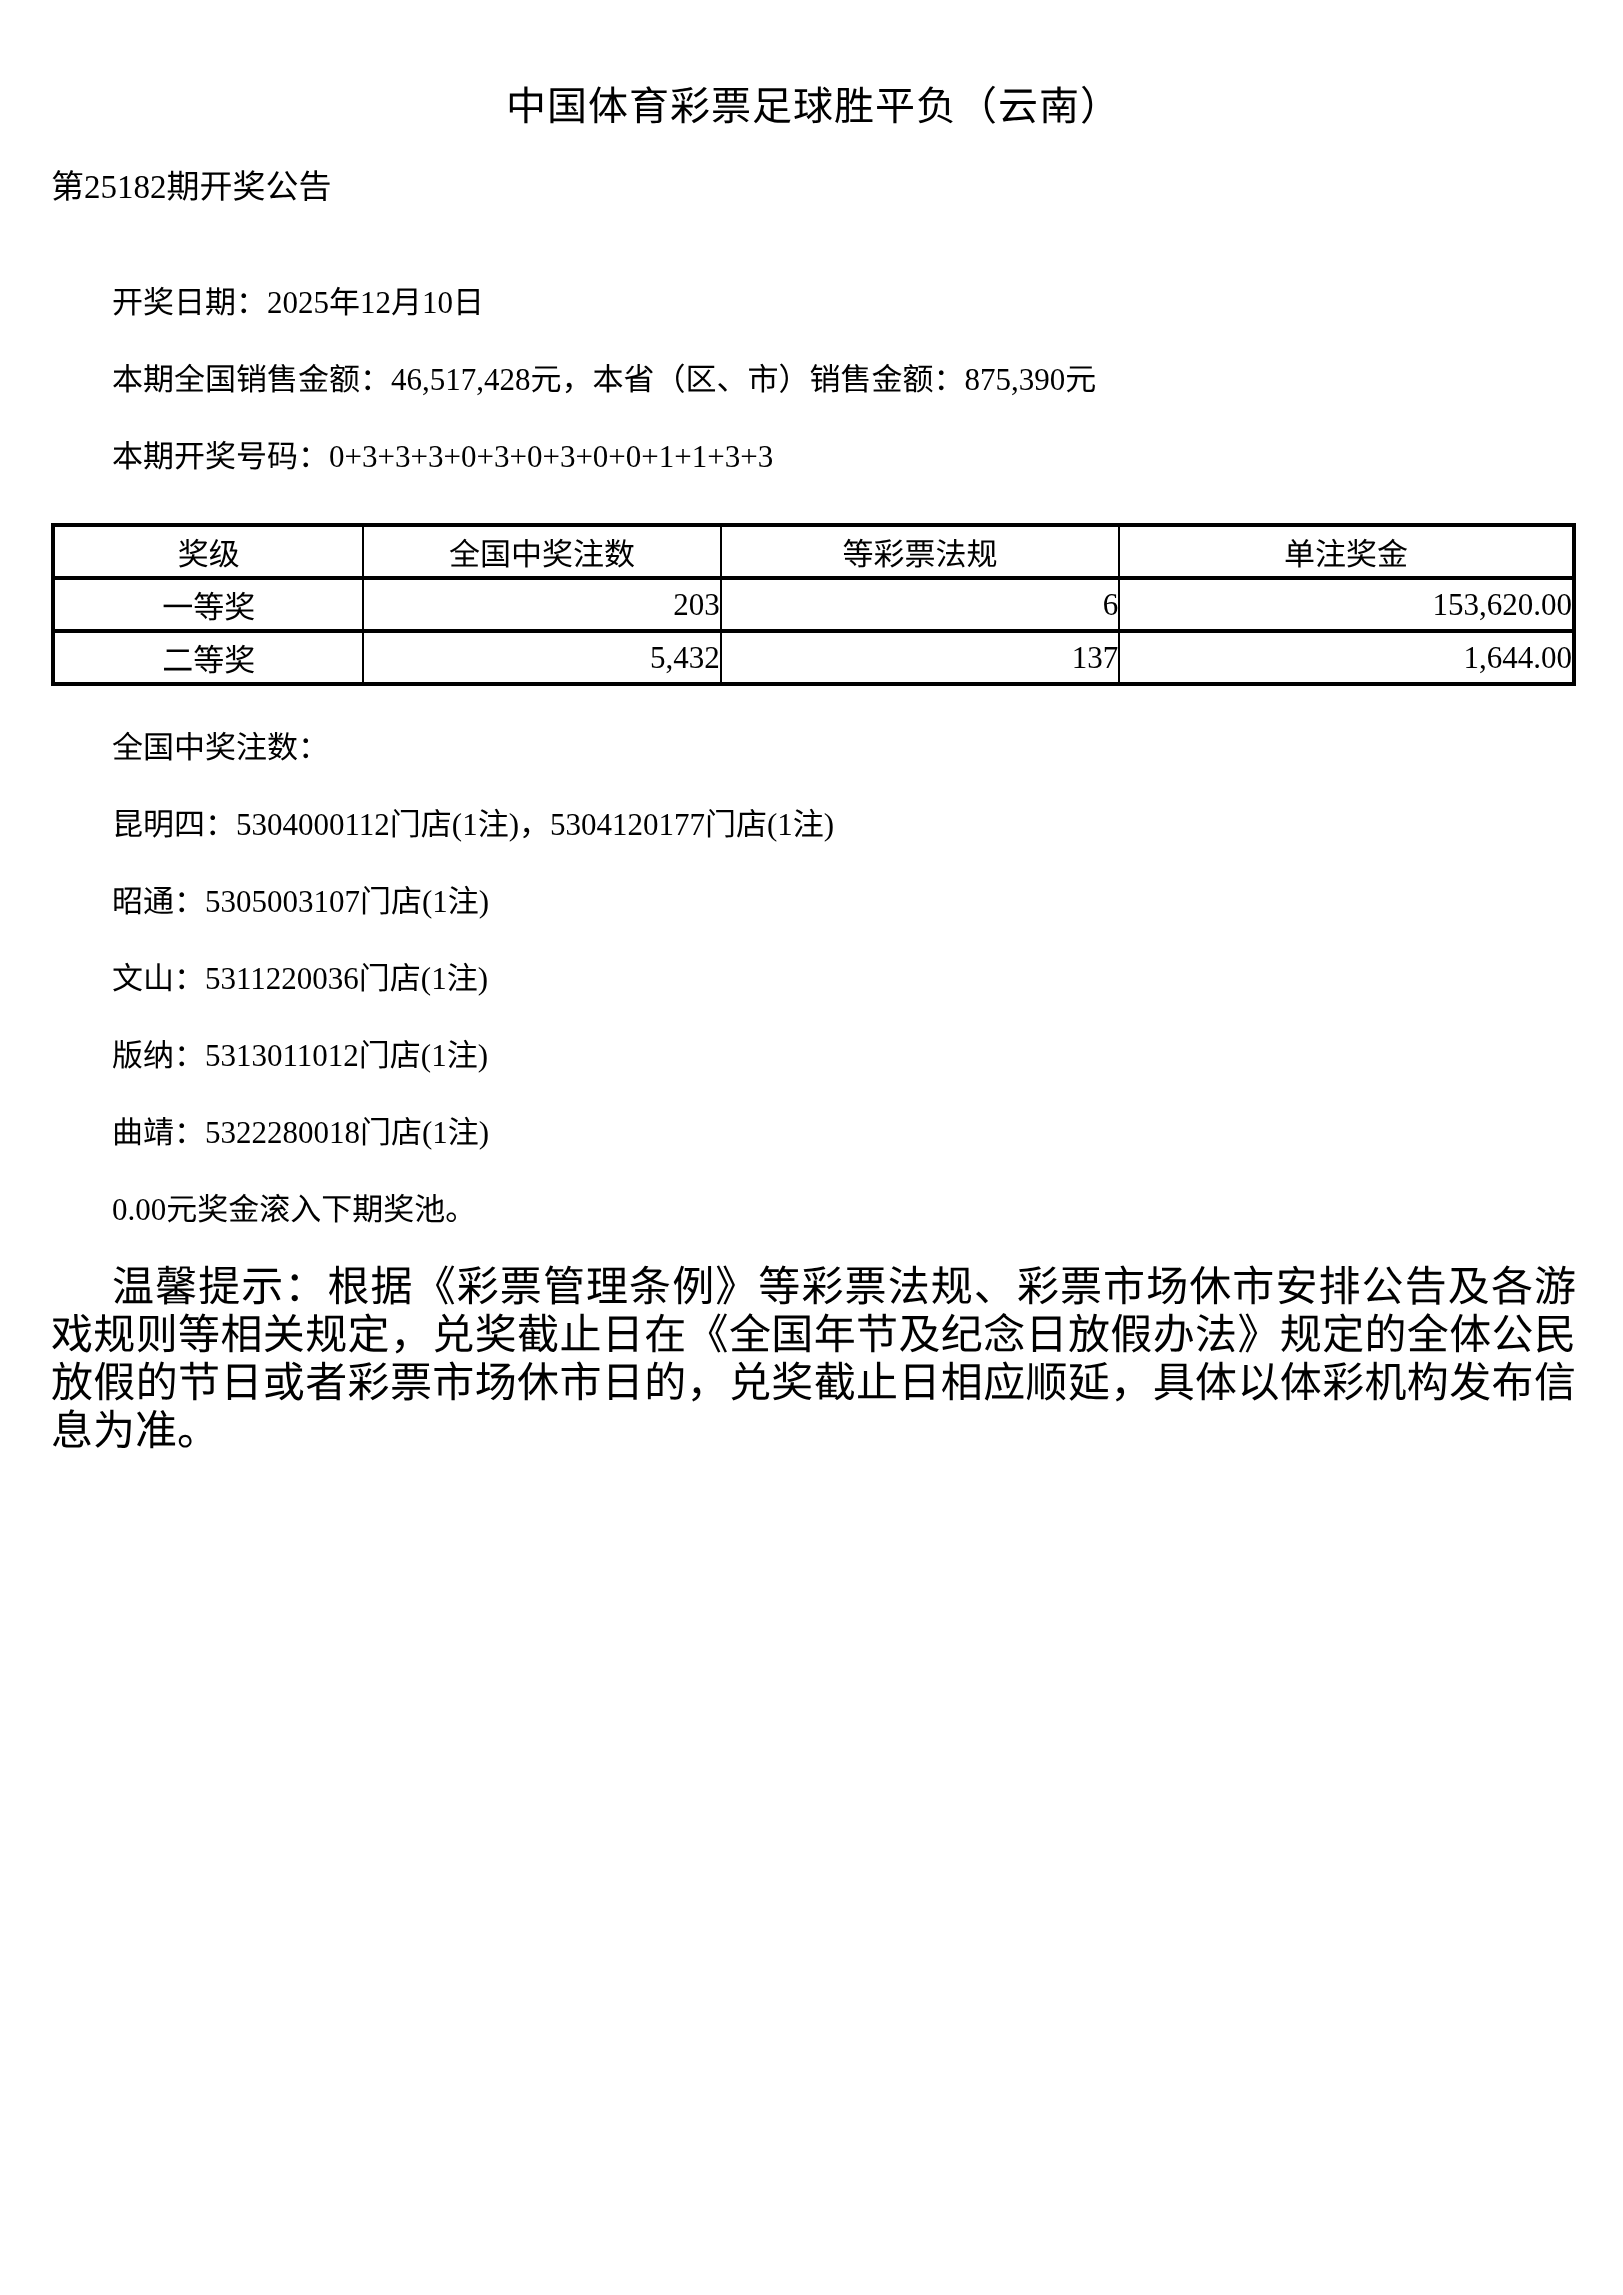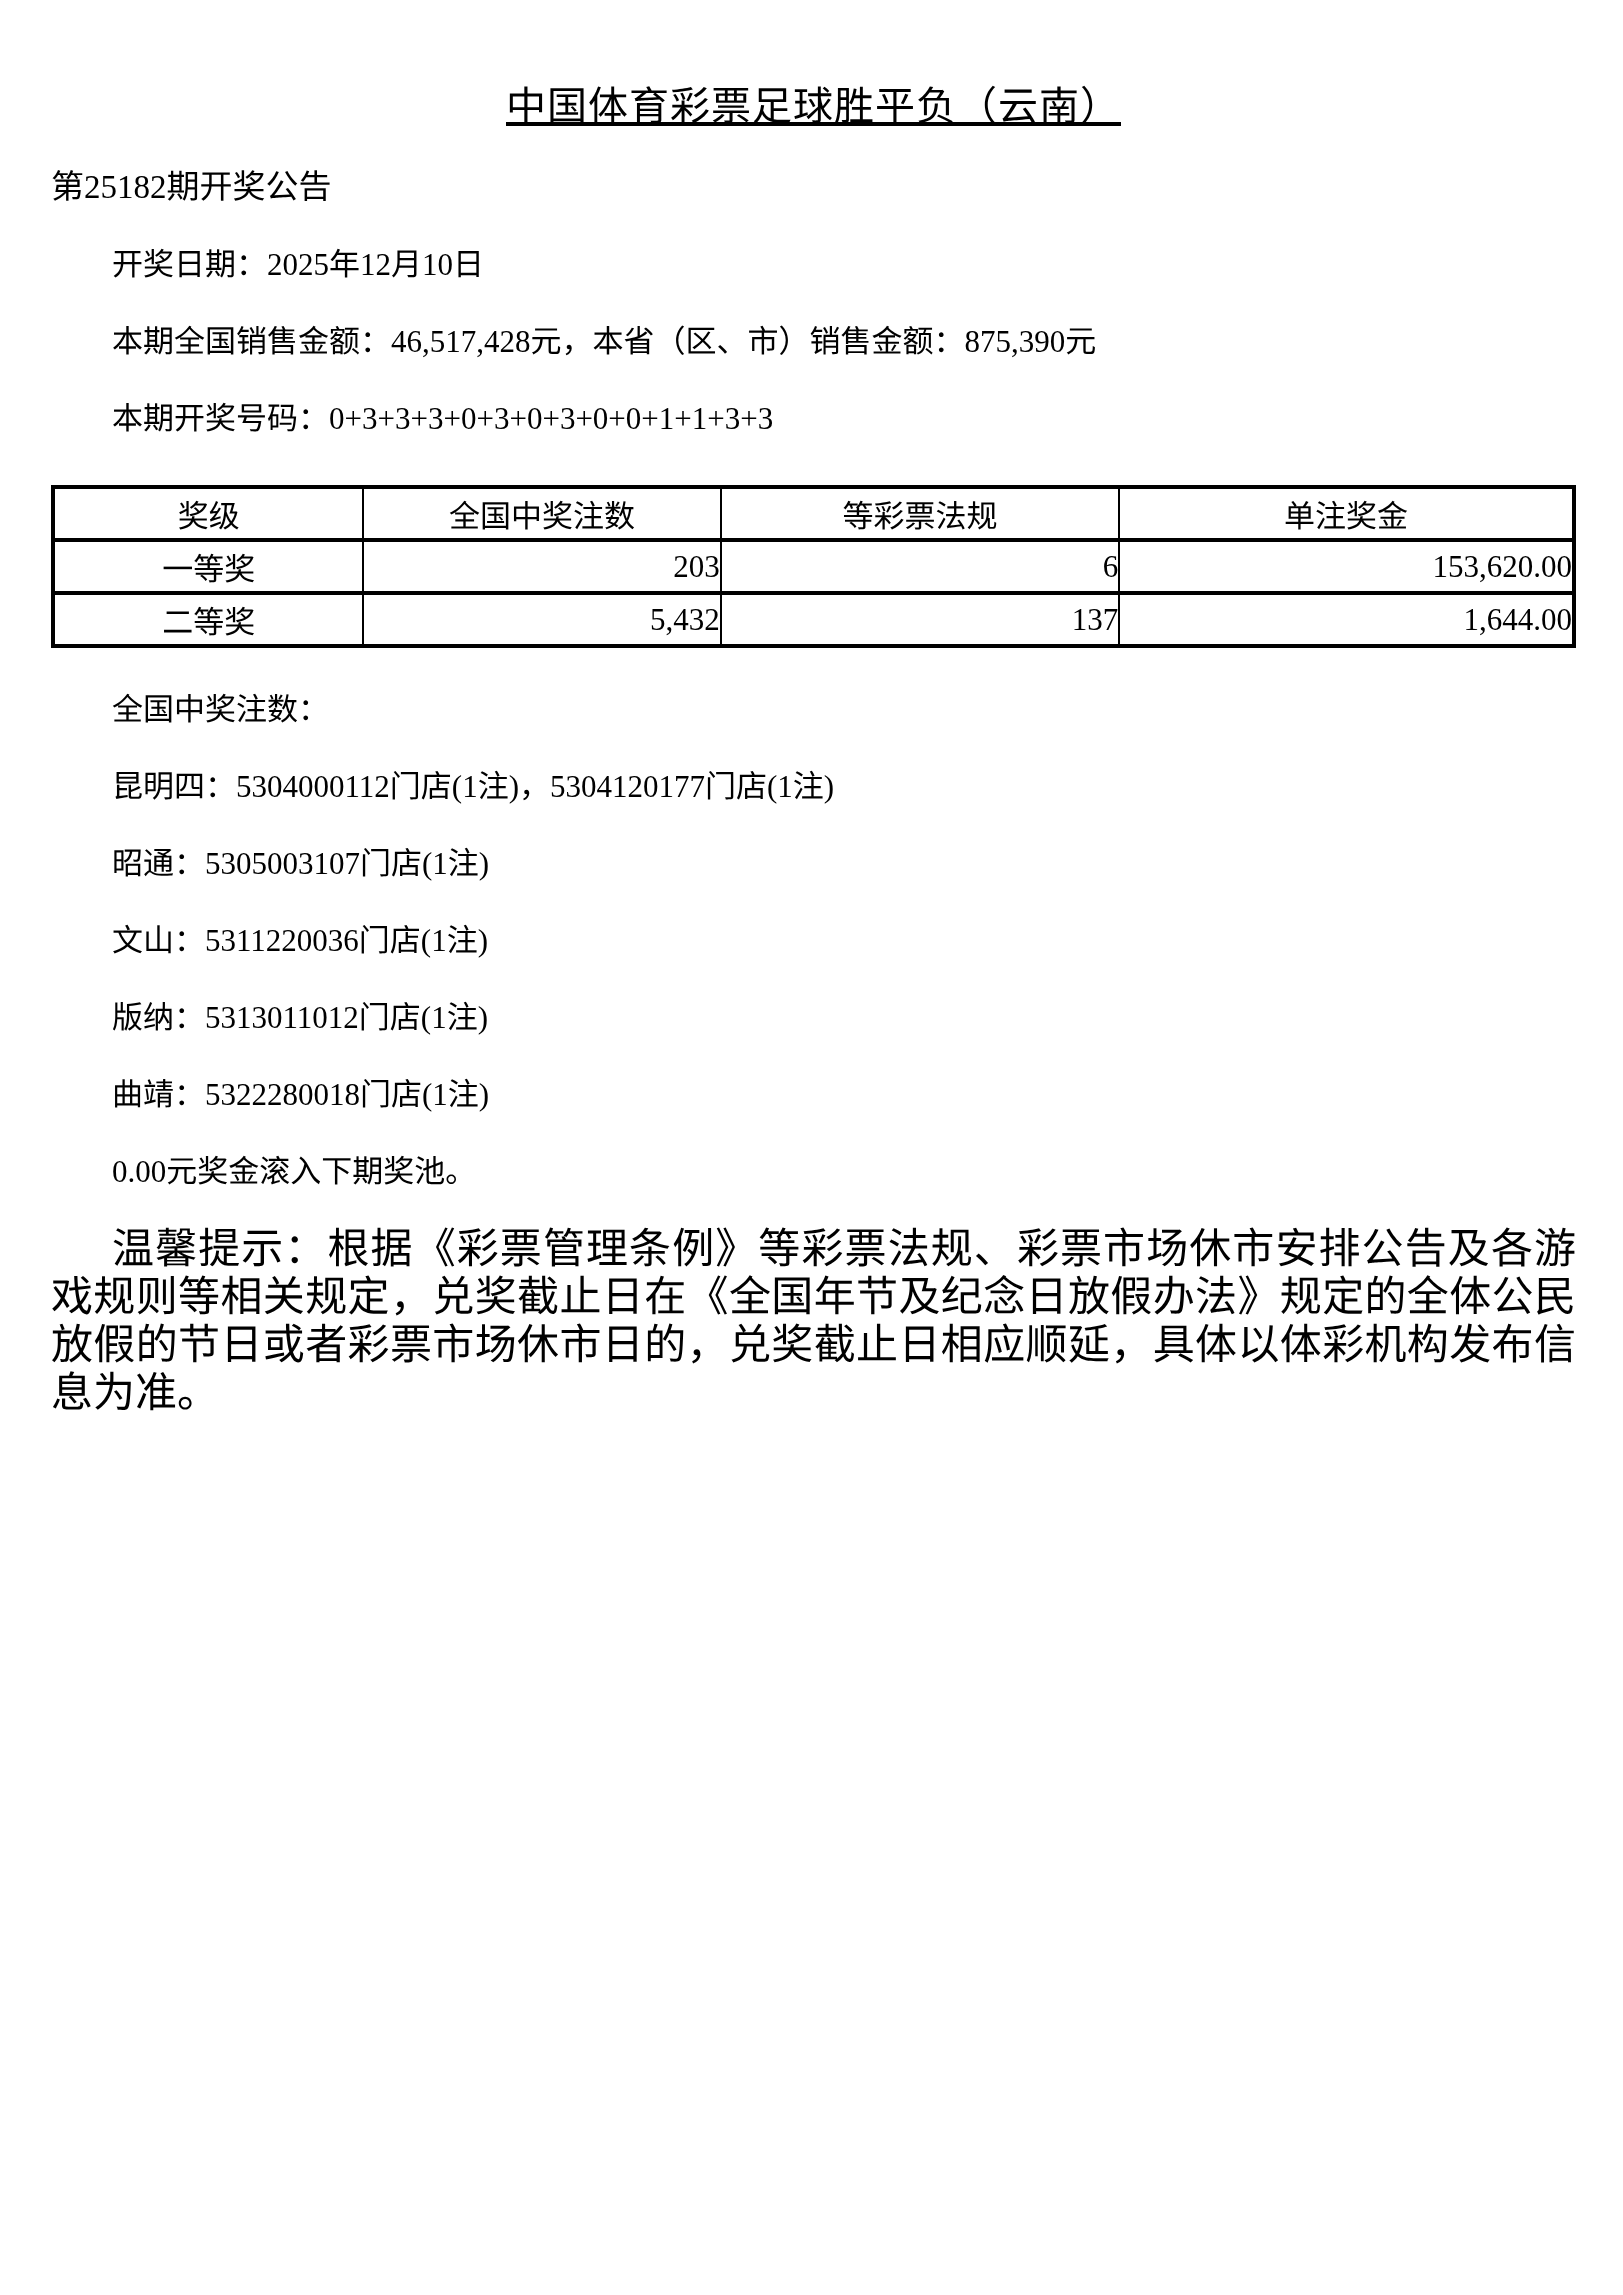--- a/index.html
+++ b/index.html
@@ -22,37 +22,36 @@
     overflow: hidden;
     background: #ffffff;
   }
   .title {
     margin: 0;
     font-size: 40px;
     line-height: 49px;
     text-align: center;
     font-weight: normal;
     letter-spacing: 1px;
-    text-decoration: underline;
   }
   .subtitle {
     margin: 36px 0 0 0;
     font-size: 33px;
     line-height: 41px;
     text-align: left;
   }
   .bodyline {
     font-size: 31px;
     line-height: 48px;
     margin: 0 0 29px 0;
     text-indent: 61px;
     text-align: left;
   }
   .first-bodyline {
-    margin-top: 33px;
+    margin-top: 71px;
   }
   table.prize {
     border-collapse: collapse;
     width: 1525px;
     margin: 42px 0 0 0;
     table-layout: fixed;
     border: 4.1px solid #000000;
     font-family: Liberation Serif, serif;
   }
   table.prize col.c1 { width: 20.4%; }

